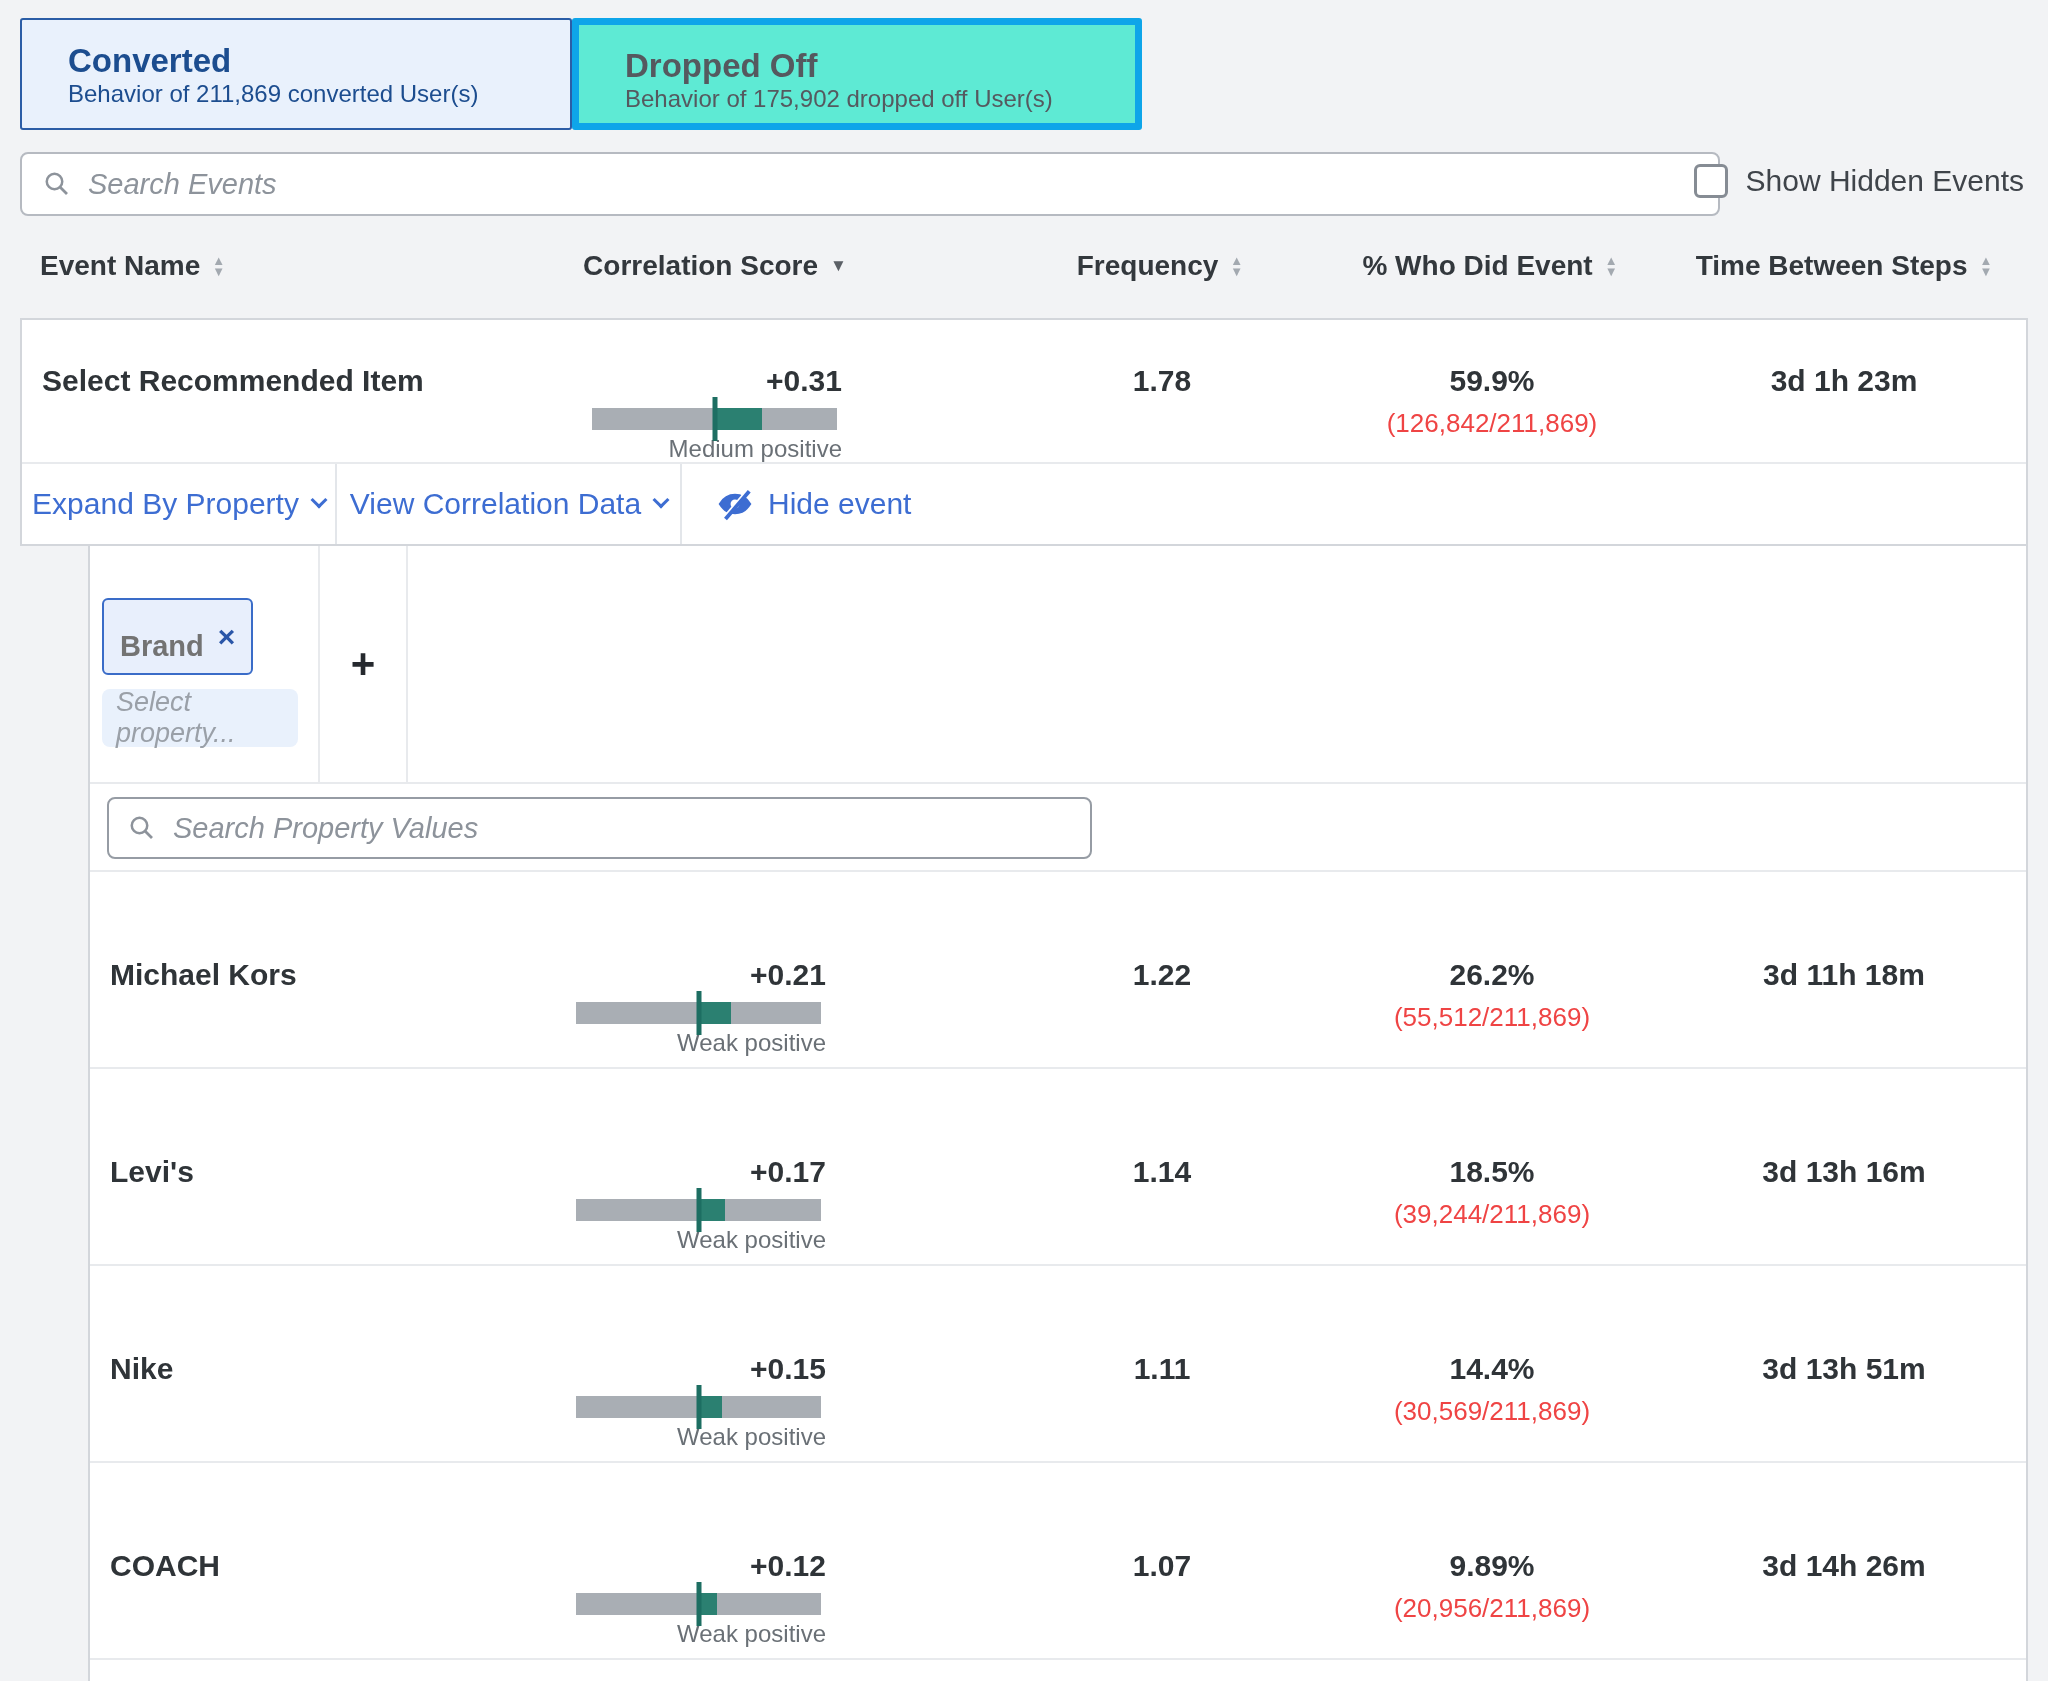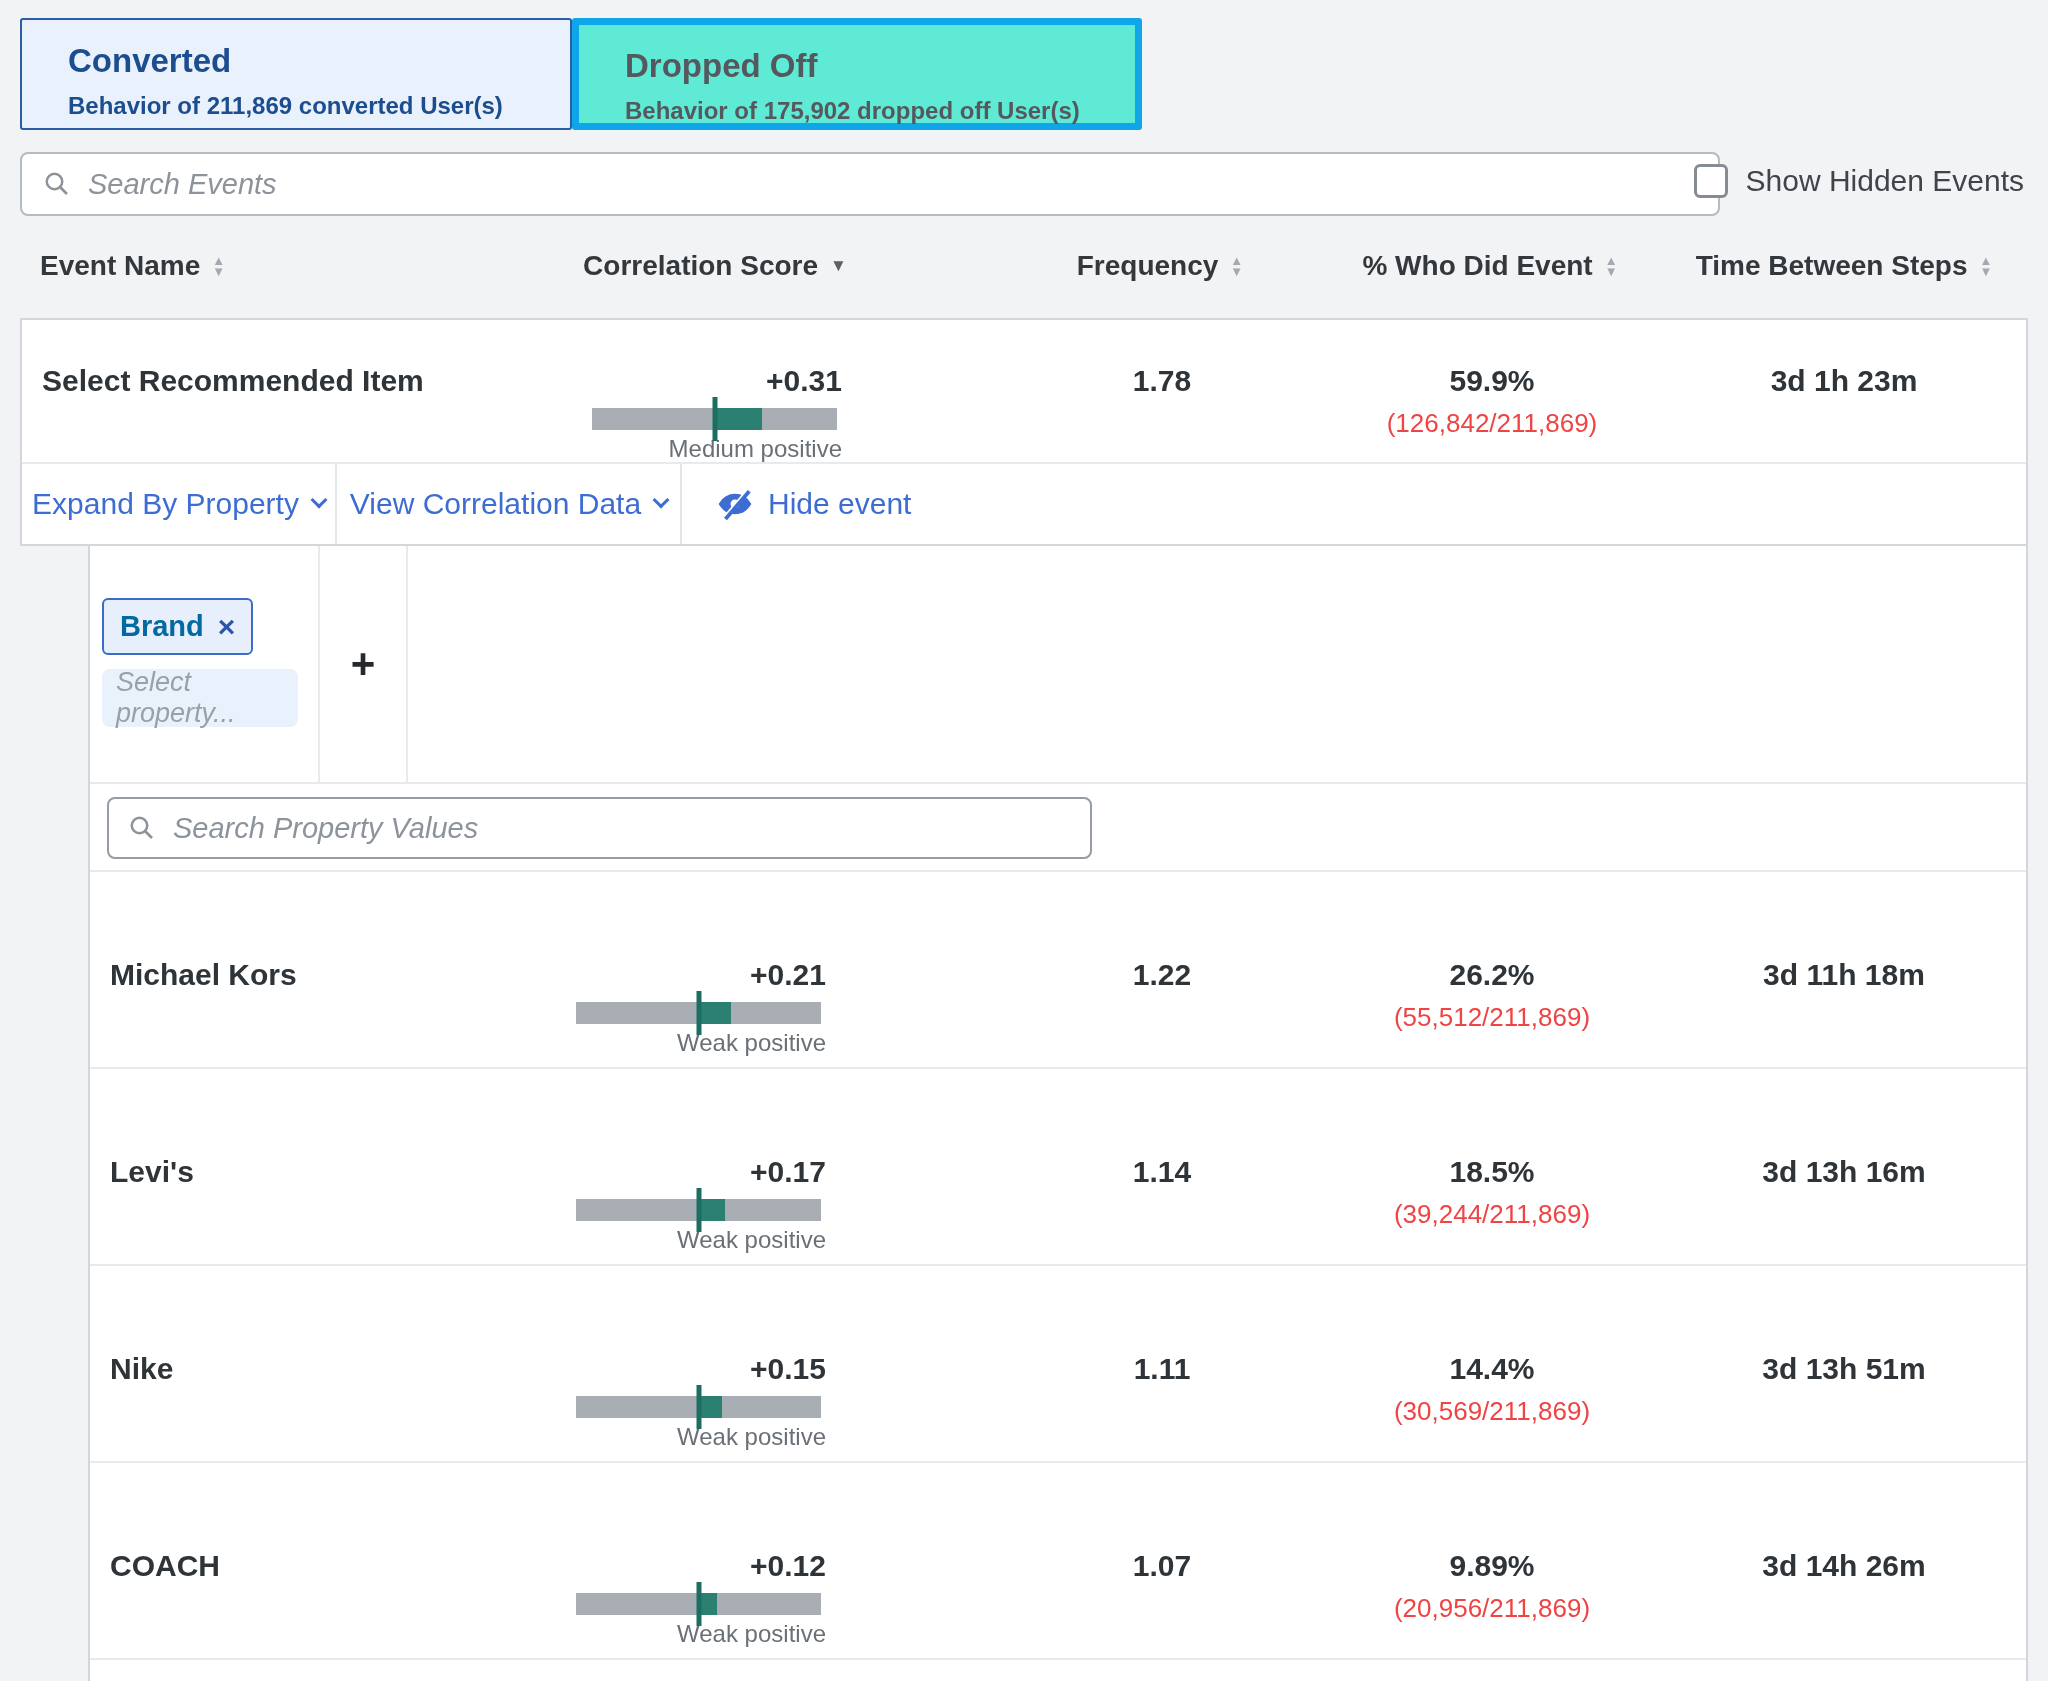--- a/index.html
+++ b/index.html
@@ -10,21 +10,21 @@
     color: #2f3438;
     overflow: hidden;
   }
   .page { position: relative; width: 2048px; height: 1681px; }
 
   
   .tabs { position: absolute; top: 18px; left: 20px; height: 112px; display: flex; }
   .tab { width: 570px; height: 112px; background: #5eead4; border: 7px solid #0ea5e9;
          border-radius: 3px; padding: 22px 0 0 46px; }
   .tab .tab-title { font-size: 33px; font-weight: bold; color: #55595f; }
-  .tab .tab-sub { font-size: 24px; font-weight: bold; color: #55595f; margin-top: 12px; }
+  .tab .tab-sub { font-size: 24px; font-weight: normal; color: #55595f; }
   .tab.selected { width: 552px; background: #e9f1fc; border: 2px solid #2b5da6; z-index: 2; }
   .tab.selected .tab-title, .tab.selected .tab-sub { color: #1c4d8f; }
 
   
   .search-row { position: absolute; top: 152px; left: 20px; width: 2008px; height: 64px; }
   .search-box { position: absolute; left: 0; top: 0; width: 1700px; height: 64px;
                 background: #fff; border: 2px solid #b6bac1; border-radius: 8px;
                 display: flex; align-items: center; padding: 0 20px; gap: 16px; }
   .search-box input { border: none; outline: none; flex: 1; font-size: 29px;
                       font-family: inherit; color: #7f1d1d; background: transparent; }
@@ -71,21 +71,21 @@
   .caret { width: 12px; height: 12px; border-right: 3px solid #3d6dd2; border-bottom: 3px solid #3d6dd2;
            transform: rotate(45deg); margin-top: -8px; }
 
   
   .subpanel { position: absolute; top: 546px; left: 88px; width: 1940px; height: 1135px;
               background: #fff; border-left: 2px solid #d3d6db; border-right: 2px solid #d3d6db; }
   .picker { height: 238px; border-bottom: 2px solid #e8eaed; display: flex; }
   .prop-col { width: 230px; border-right: 2px solid #e8eaed; padding: 52px 0 0 12px; }
   .chip { display: inline-flex; align-items: center; gap: 14px; background: #e8effc;
           border: 2px solid #3a6cc8; border-radius: 6px; padding: 10px 16px; cursor: pointer; }
-  .chip .chip-label { font-size: 29px; font-weight: bold; color: #0369a1; }
+  .chip .chip-label { font-size: 29px; font-weight: bold; color: #737373; margin-top: 20px; }
   .chip .x { font-size: 30px; font-weight: bold; color: #2a56a8; line-height: 28px; }
   .prop-input { width: 196px; height: 58px; background: #e9f1fc; border-radius: 8px; margin-top: 14px;
                 display: flex; align-items: center; padding-left: 14px;
                 font-size: 27px; font-style: italic; color: #9aa0a8; }
   .plus-col { width: 88px; border-right: 2px solid #e8eaed; display: flex; align-items: center;
               justify-content: center; font-size: 42px; font-weight: 600; color: #25292e; cursor: pointer; }
 
   .search-values { height: 88px; border-bottom: 2px solid #e8eaed; padding: 13px 0 0 17px; }
   .search-box2 { width: 985px; height: 62px; background: #fff; border: 2px solid #969ca4; border-radius: 8px;
                  display: flex; align-items: center; padding: 0 18px; gap: 16px; }

